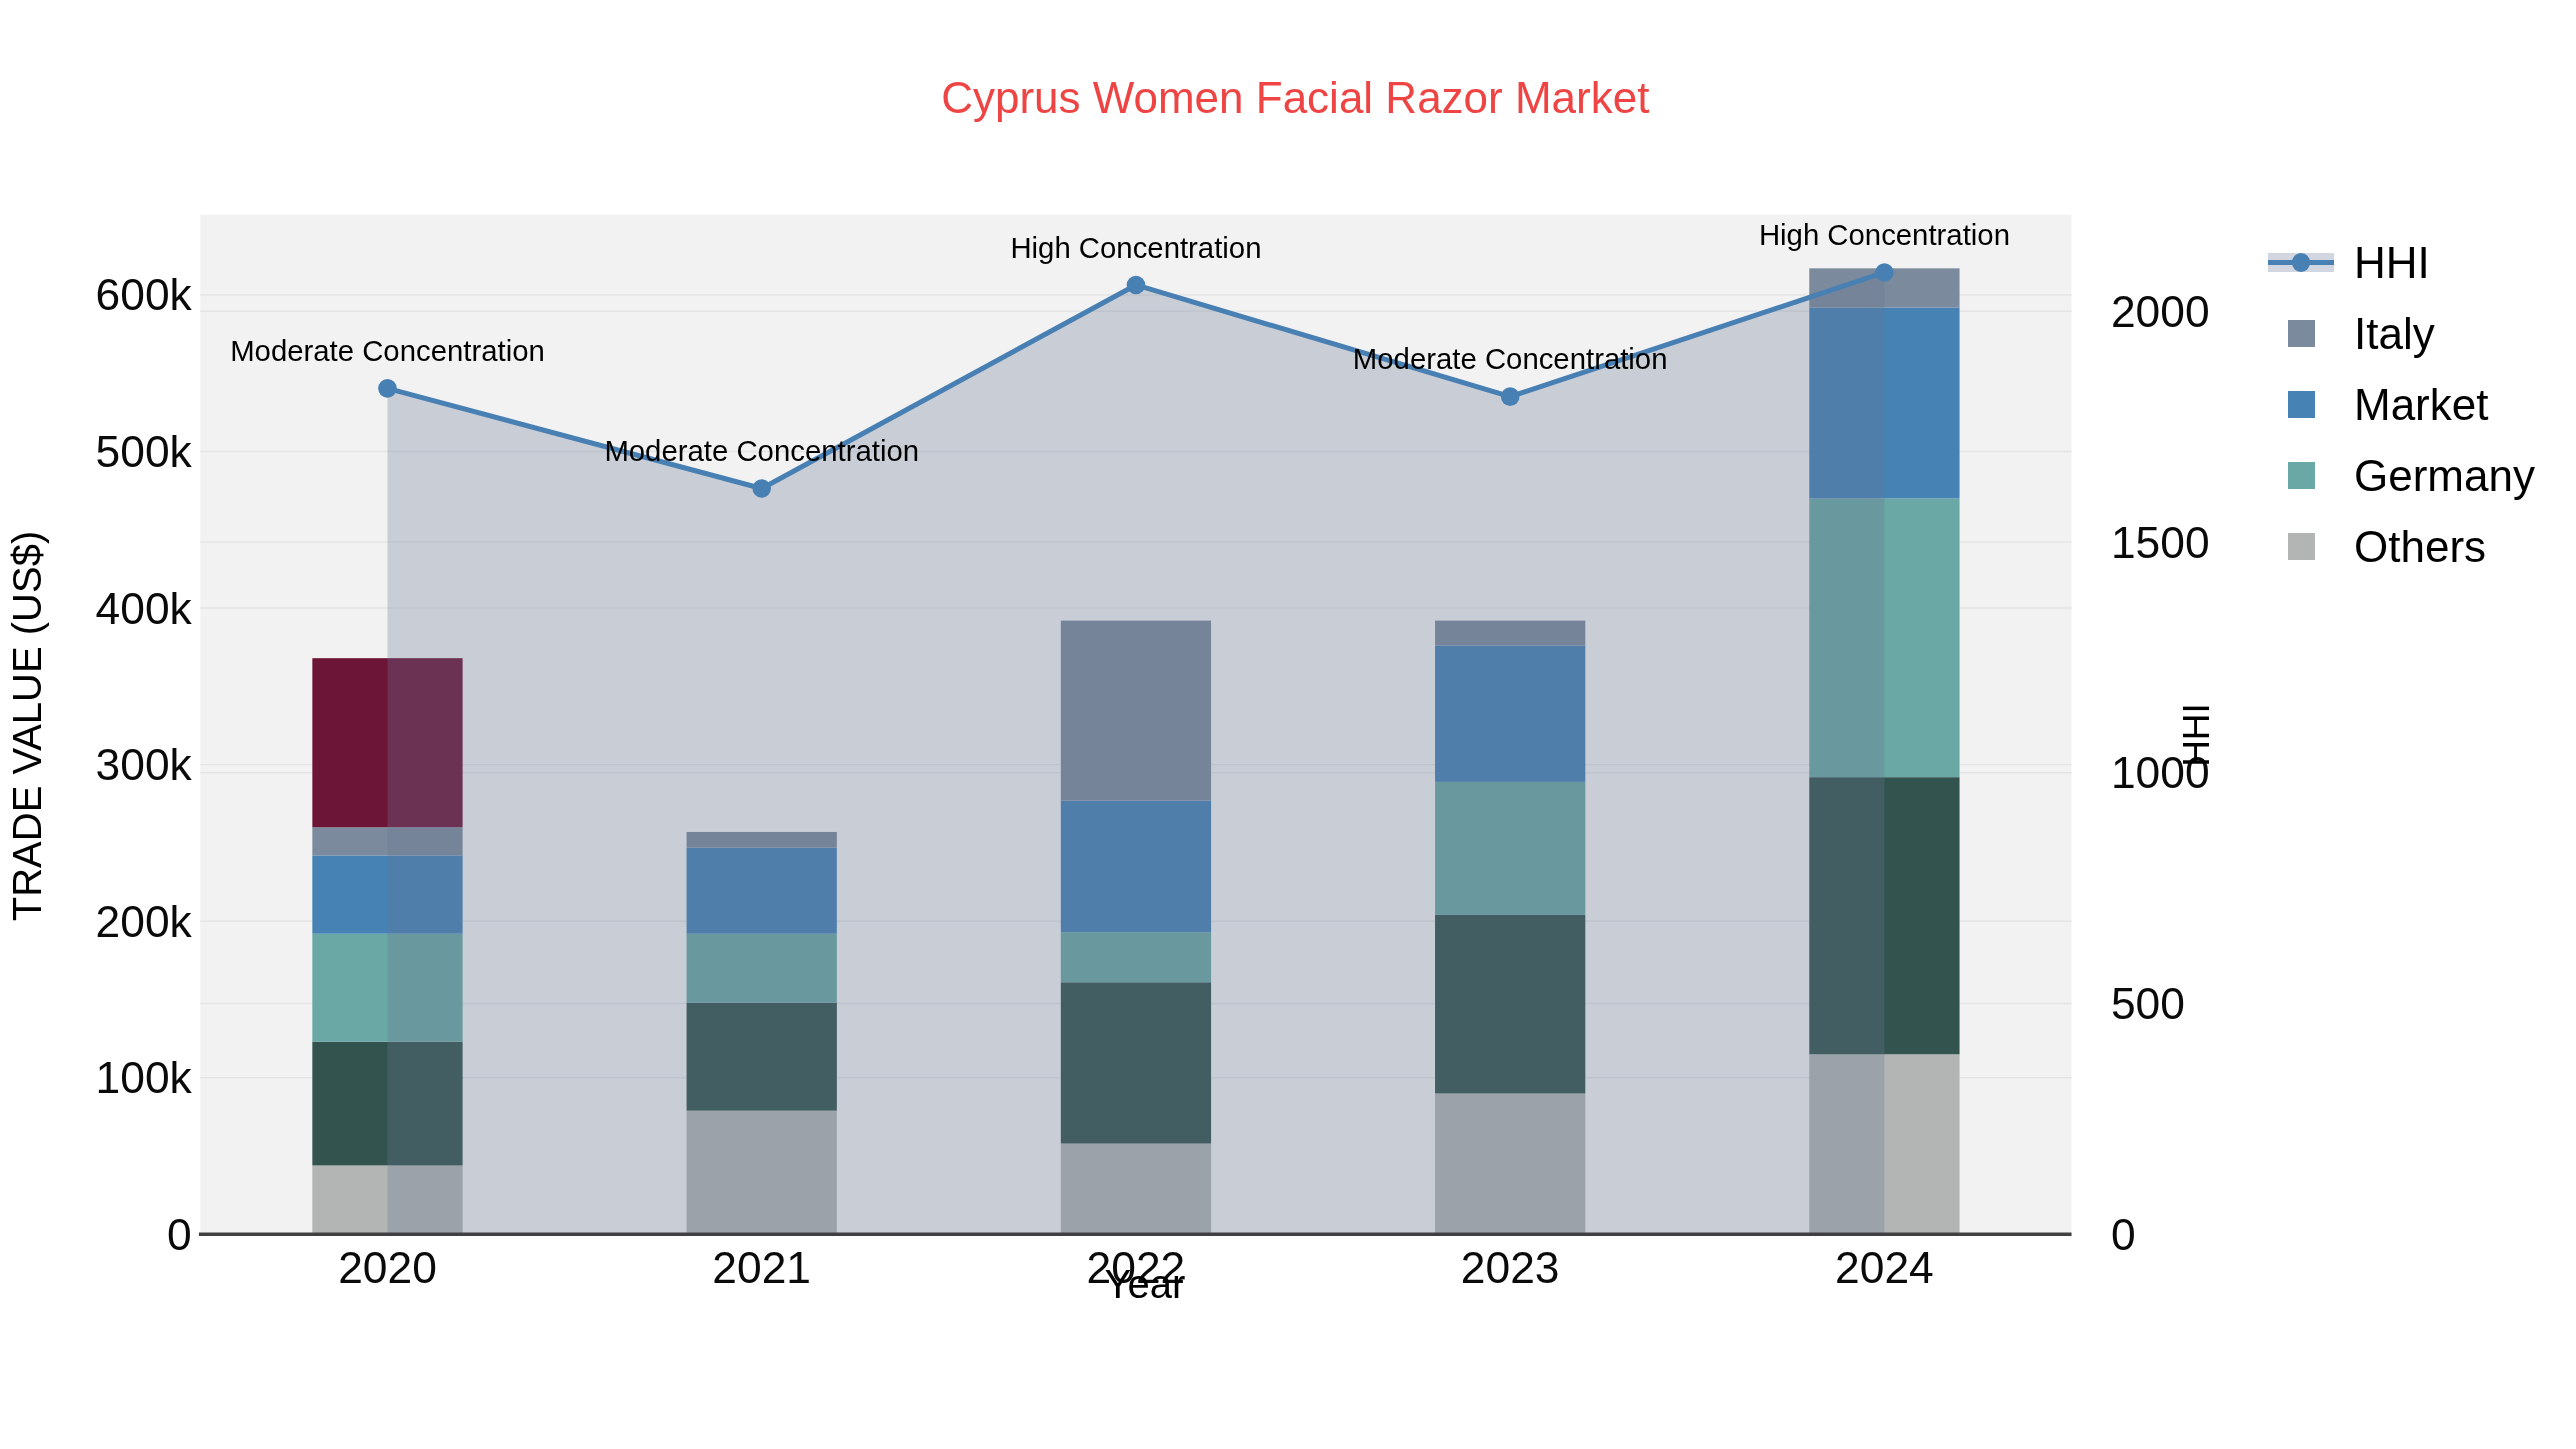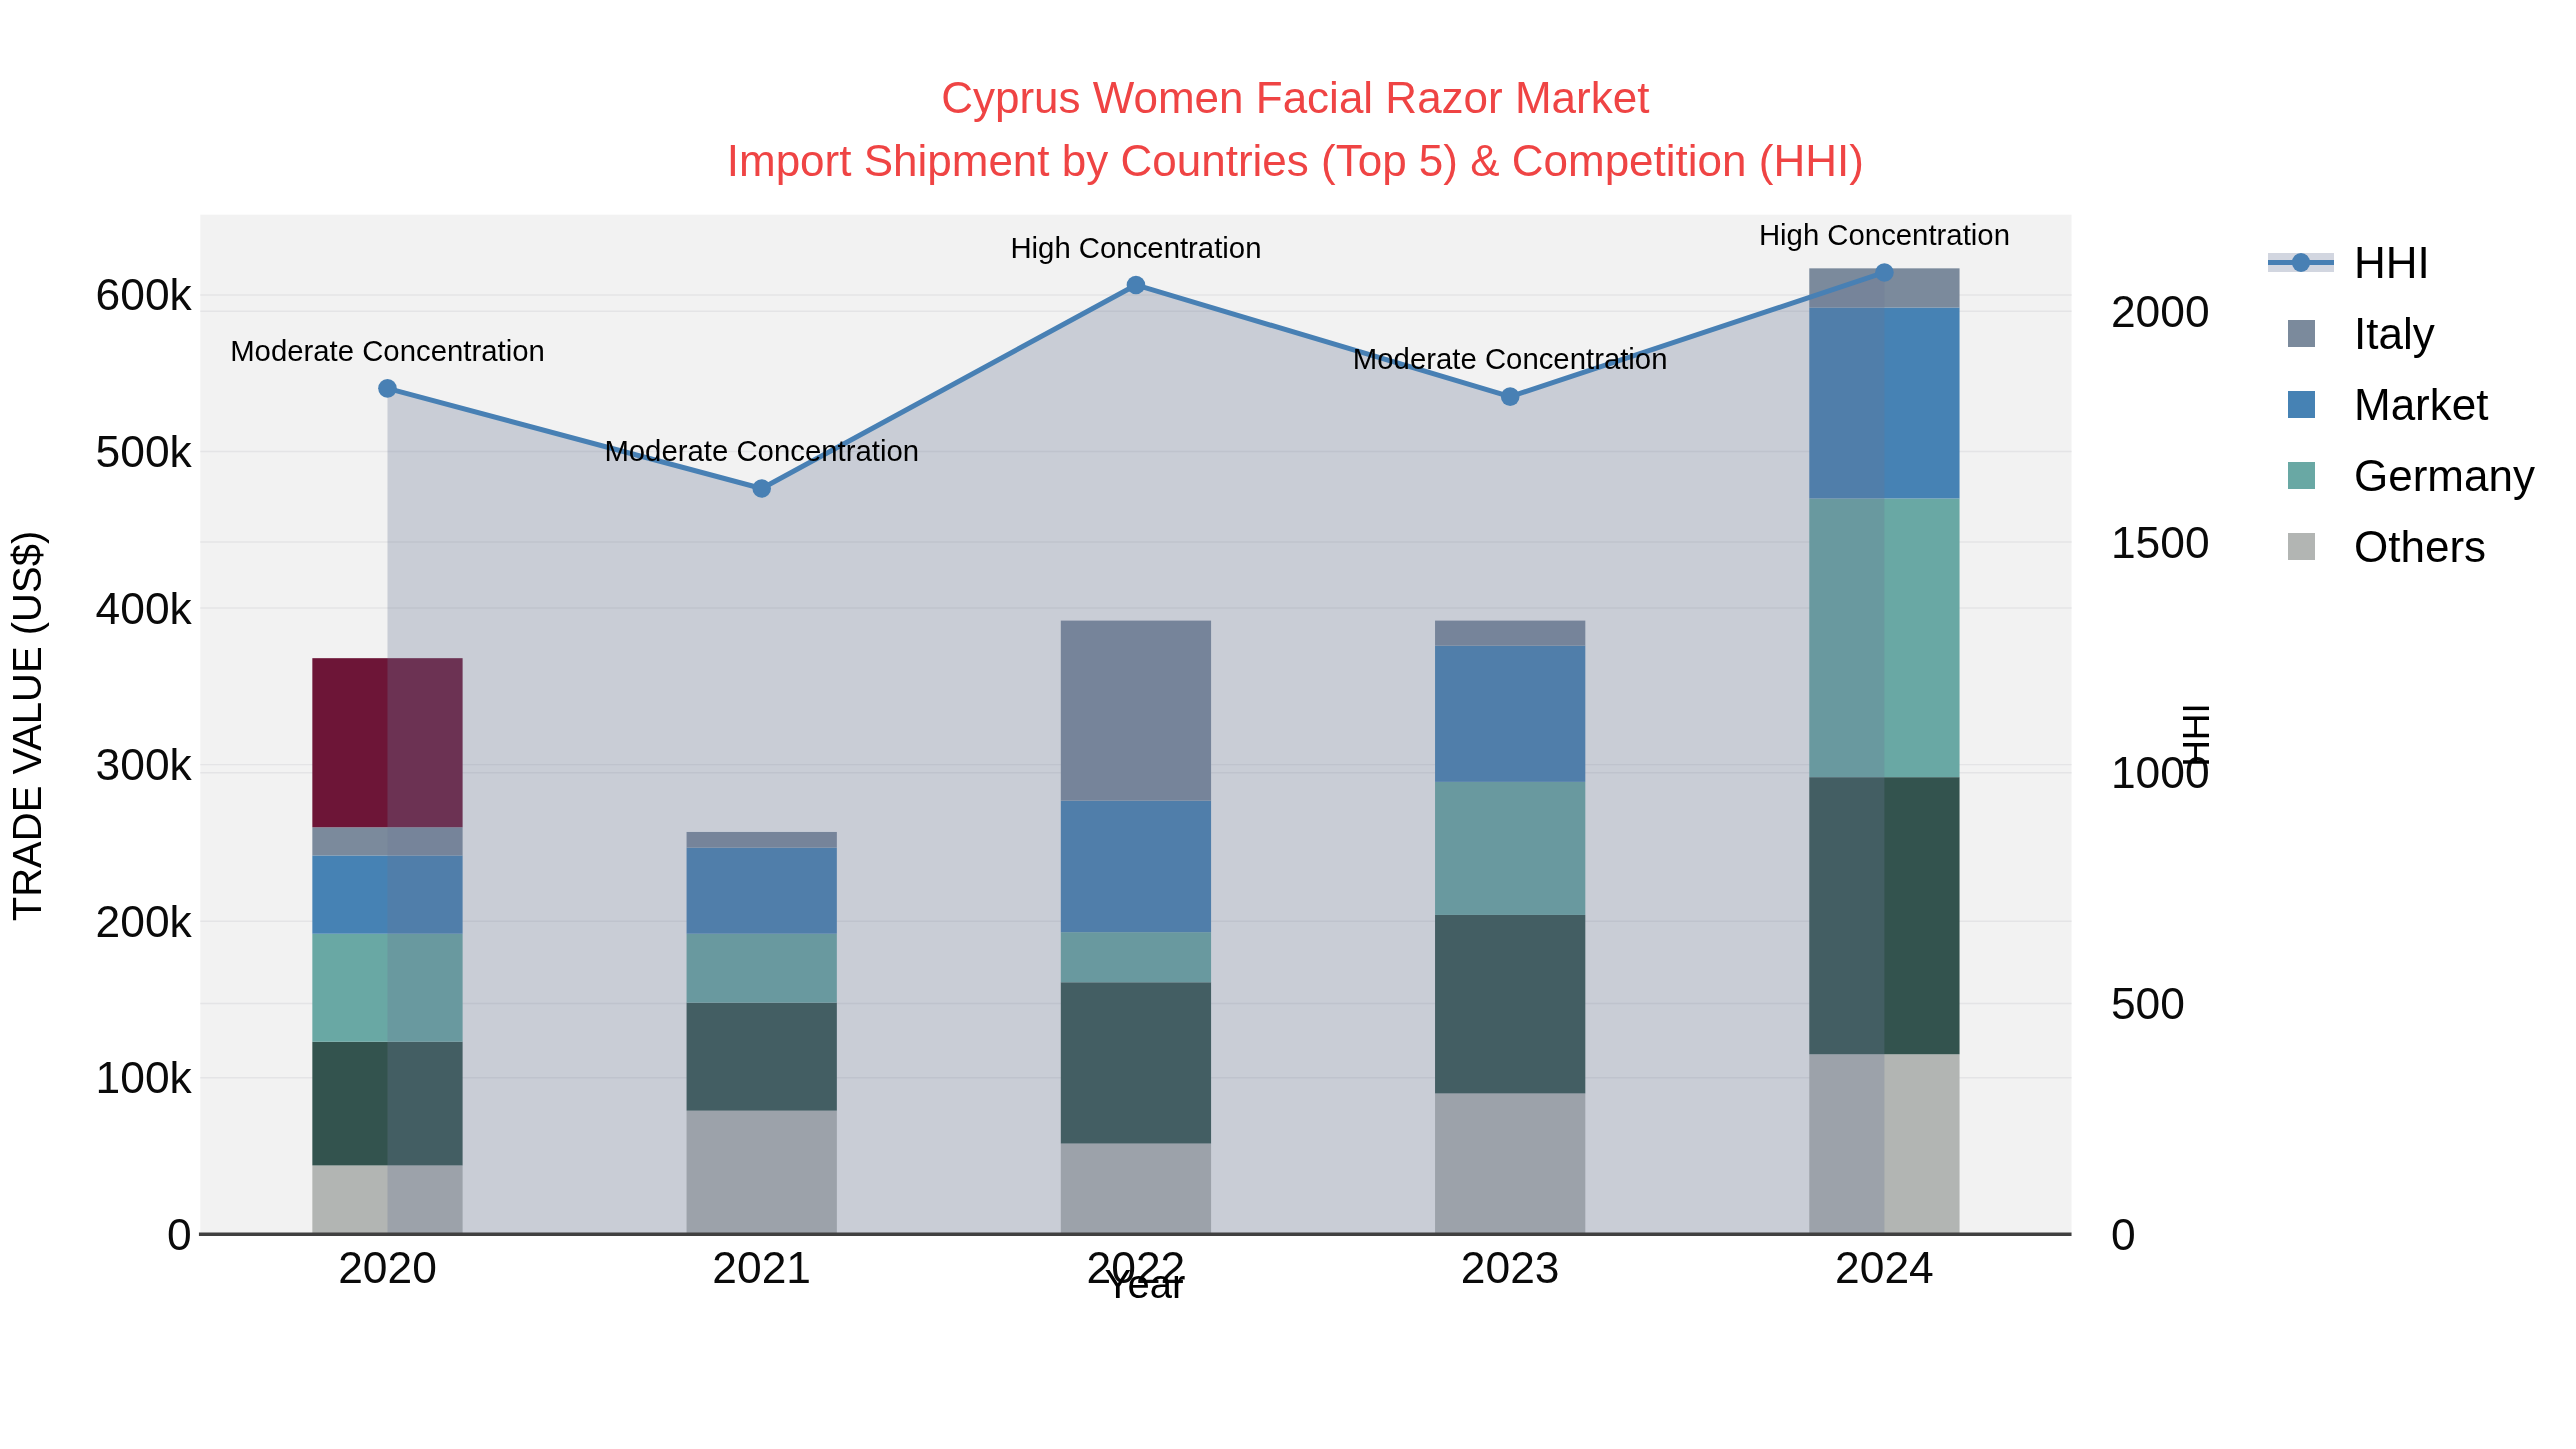--- a/index.html
+++ b/index.html
@@ -92,21 +92,20 @@
       <text x="2950" y="435" text-anchor="start" dominant-baseline="central" font-size="62" fill="#0a0a0a">2000</text>
       <text x="541.5" y="1772" text-anchor="middle" dominant-baseline="central" font-size="62" fill="#0a0a0a">2020</text>
       <text x="1064.5" y="1772" text-anchor="middle" dominant-baseline="central" font-size="62" fill="#0a0a0a">2021</text>
       <text x="1587.5" y="1772" text-anchor="middle" dominant-baseline="central" font-size="62" fill="#0a0a0a">2022</text>
       <text x="2110.5" y="1772" text-anchor="middle" dominant-baseline="central" font-size="62" fill="#0a0a0a">2023</text>
       <text x="2633.5" y="1772" text-anchor="middle" dominant-baseline="central" font-size="62" fill="#0a0a0a">2024</text>
     </svg>
 
   <div class="title-block">
     <div>Cyprus Women Facial Razor Market</div>
-    <div>Import Shipment by Countries (Top 5) &amp; Competition (HHI)</div>
   </div>
 
   <div class="axis-title y-title-left">TRADE VALUE (US$)</div>
   <div class="axis-title y-title-right">HHI</div>
   <div class="axis-title x-title">Year</div>
 
   <div class="legend">
     <div class="legend-row">
       <span class="legend-key">
         <span class="hhi-key">

